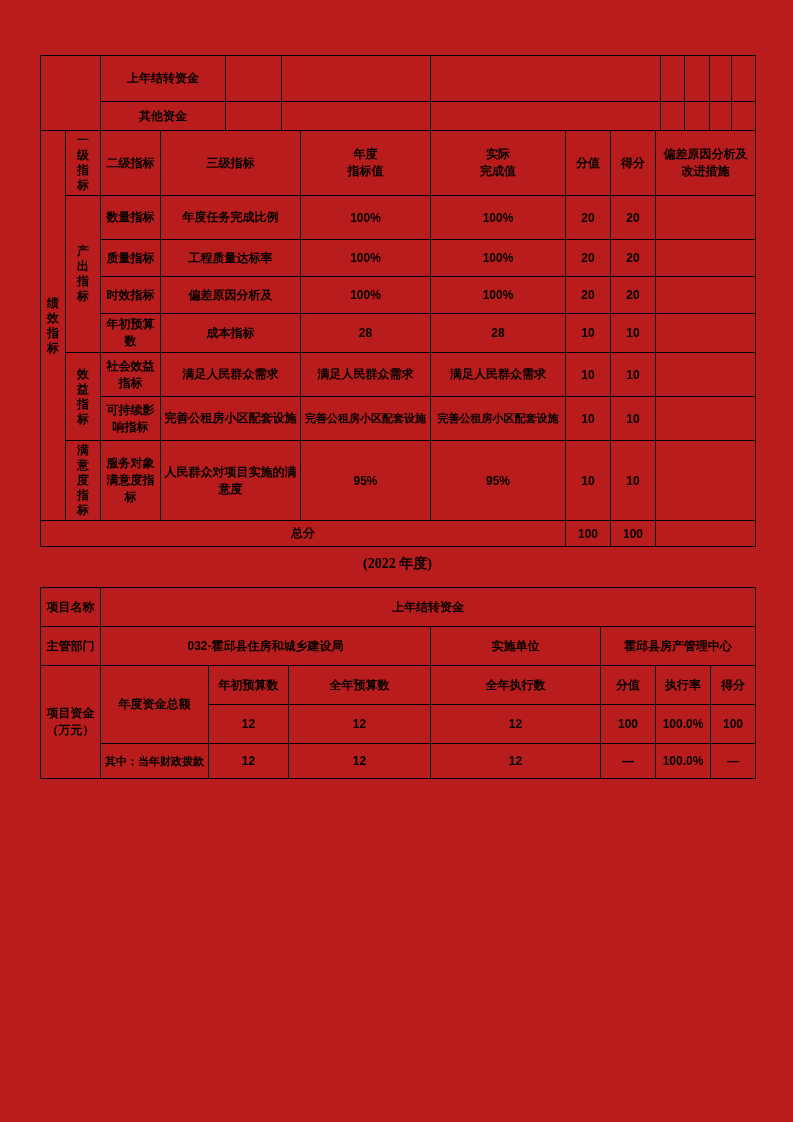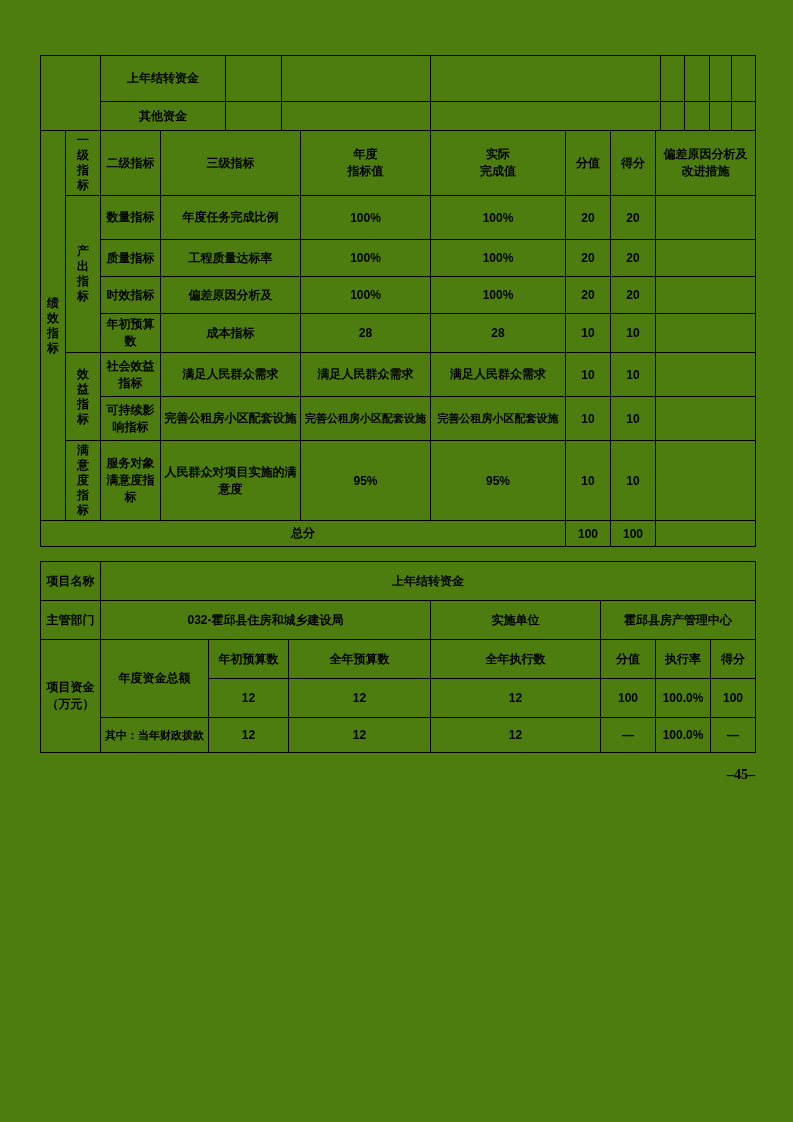--- a/index.html
+++ b/index.html
@@ -1,16 +1,16 @@
 <!DOCTYPE html>
 <html><head>
 <meta charset="utf-8">
 <style>
   html,body{margin:0;padding:0;background:#fff;}
-  .page{position:relative;width:793px;height:1122px;background:#4d7c0f;overflow:hidden;
+  .page{position:relative;width:793px;height:1122px;background:#b91c1c;overflow:hidden;
         font-family:"Liberation Sans",sans-serif;color:#000;}
   .content{position:absolute;left:40px;top:55px;width:715px;}
   table.tbl{border-collapse:collapse;table-layout:fixed;width:715px;font-size:12px;font-weight:bold;}
   .tbl td{border:1px solid #000;text-align:center;vertical-align:middle;padding:2px 3px;
           word-break:break-all;overflow:hidden;box-sizing:border-box;}
   .stack{margin-top:-1px;}
   .vert{width:1.1em;margin:0 auto;line-height:1.25;word-break:break-all;text-align:center;}
   .pre{white-space:pre-line;}
   .left{text-align:left;padding-left:6px;}
   .fit{font-size:11px;}
@@ -174,20 +174,21 @@
       </tr>
       <tr class="h25">
         <td colspan="6">总分</td>
         <td>100</td>
         <td>100</td>
         <td></td>
       </tr>
     </tbody>
       </table>
 
+    <div class="subtitle">(2022 年度)</div>
 
     <table class="tbl tblB">
       <colgroup>
         <col style="width:60px">
           <col style="width:108px">
           <col style="width:80px">
         <col style="width:142px">
           <col style="width:170px">
           <col style="width:55px">
         <col style="width:55px">
@@ -228,16 +229,15 @@
         <td>12</td>
         <td>12</td>
         <td>12</td>
         <td>—</td>
         <td>100.0%</td>
         <td>—</td>
       </tr>
     </tbody>
       </table>
 
-    <div class="pagenum">–45–</div>
 
   </div>
 </div>
 
 </body></html>

